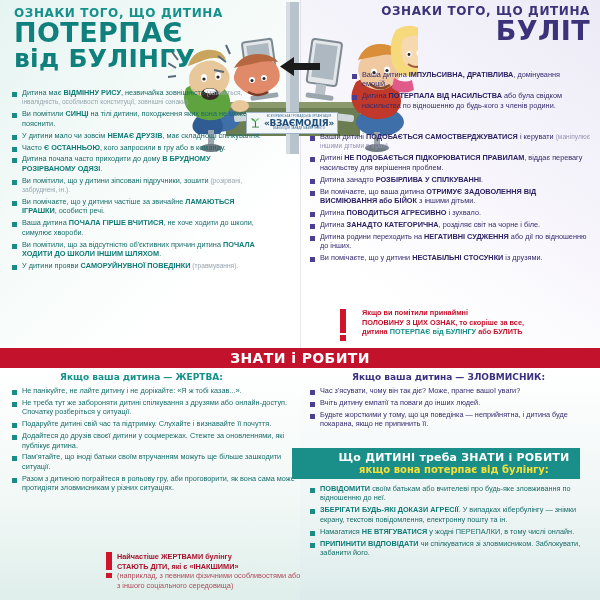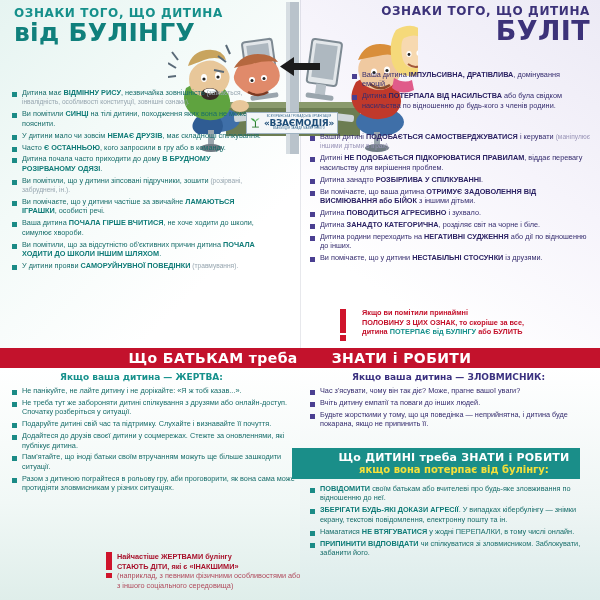--- a/index.html
+++ b/index.html
@@ -141,20 +141,21 @@
 
 <div class="page">
 
   <div class="top-band">
     <div class="bg-left"></div>
     <div class="bg-right"></div>
     <div class="divider"></div>
 
     <div class="hdr hdr-left">
       <div class="hdr-kicker teal-mid">ОЗНАКИ ТОГО, ЩО ДИТИНА</div>
+      <div class="hdr-big teal-dark">ПОТЕРПАЄ</div>
       <div class="hdr-big2 teal-dark">від БУЛІНГУ</div>
     </div>
 
     <div class="hdr hdr-right">
       <div class="hdr-kicker purple-dark">ОЗНАКИ ТОГО, ЩО ДИТИНА</div>
       <div class="hdr-big purple-dark">БУЛІТ</div>
     </div>
 
     <div class="illus">
       <svg width="250" height="152" viewBox="0 0 250 152">
@@ -352,21 +353,20 @@
         <div>Якщо ви помітили принаймні</div>
         <div>ПОЛОВИНУ З ЦИХ ОЗНАК, то скоріше за все,</div>
         <div>
           <span>дитина </span><span class="warn-teal">ПОТЕРПАЄ від БУЛІНГУ</span><span> або БУЛИТЬ</span>
         </div>
       </div>
     </div>
   </div>
 
   <div class="redbar">
-    <span>Що БАТЬКАМ треба</span>
     <span>ЗНАТИ і РОБИТИ</span>
   </div>
 
   <div class="bot-band">
     <div class="bot-left"></div>
     <div class="bot-right"></div>
   </div>
 
   <div class="sub-h sub-left">Якщо ваша дитина — ЖЕРТВА:</div>
   <div class="sub-h sub-right">Якщо ваша дитина — ЗЛОВМИСНИК:</div>

